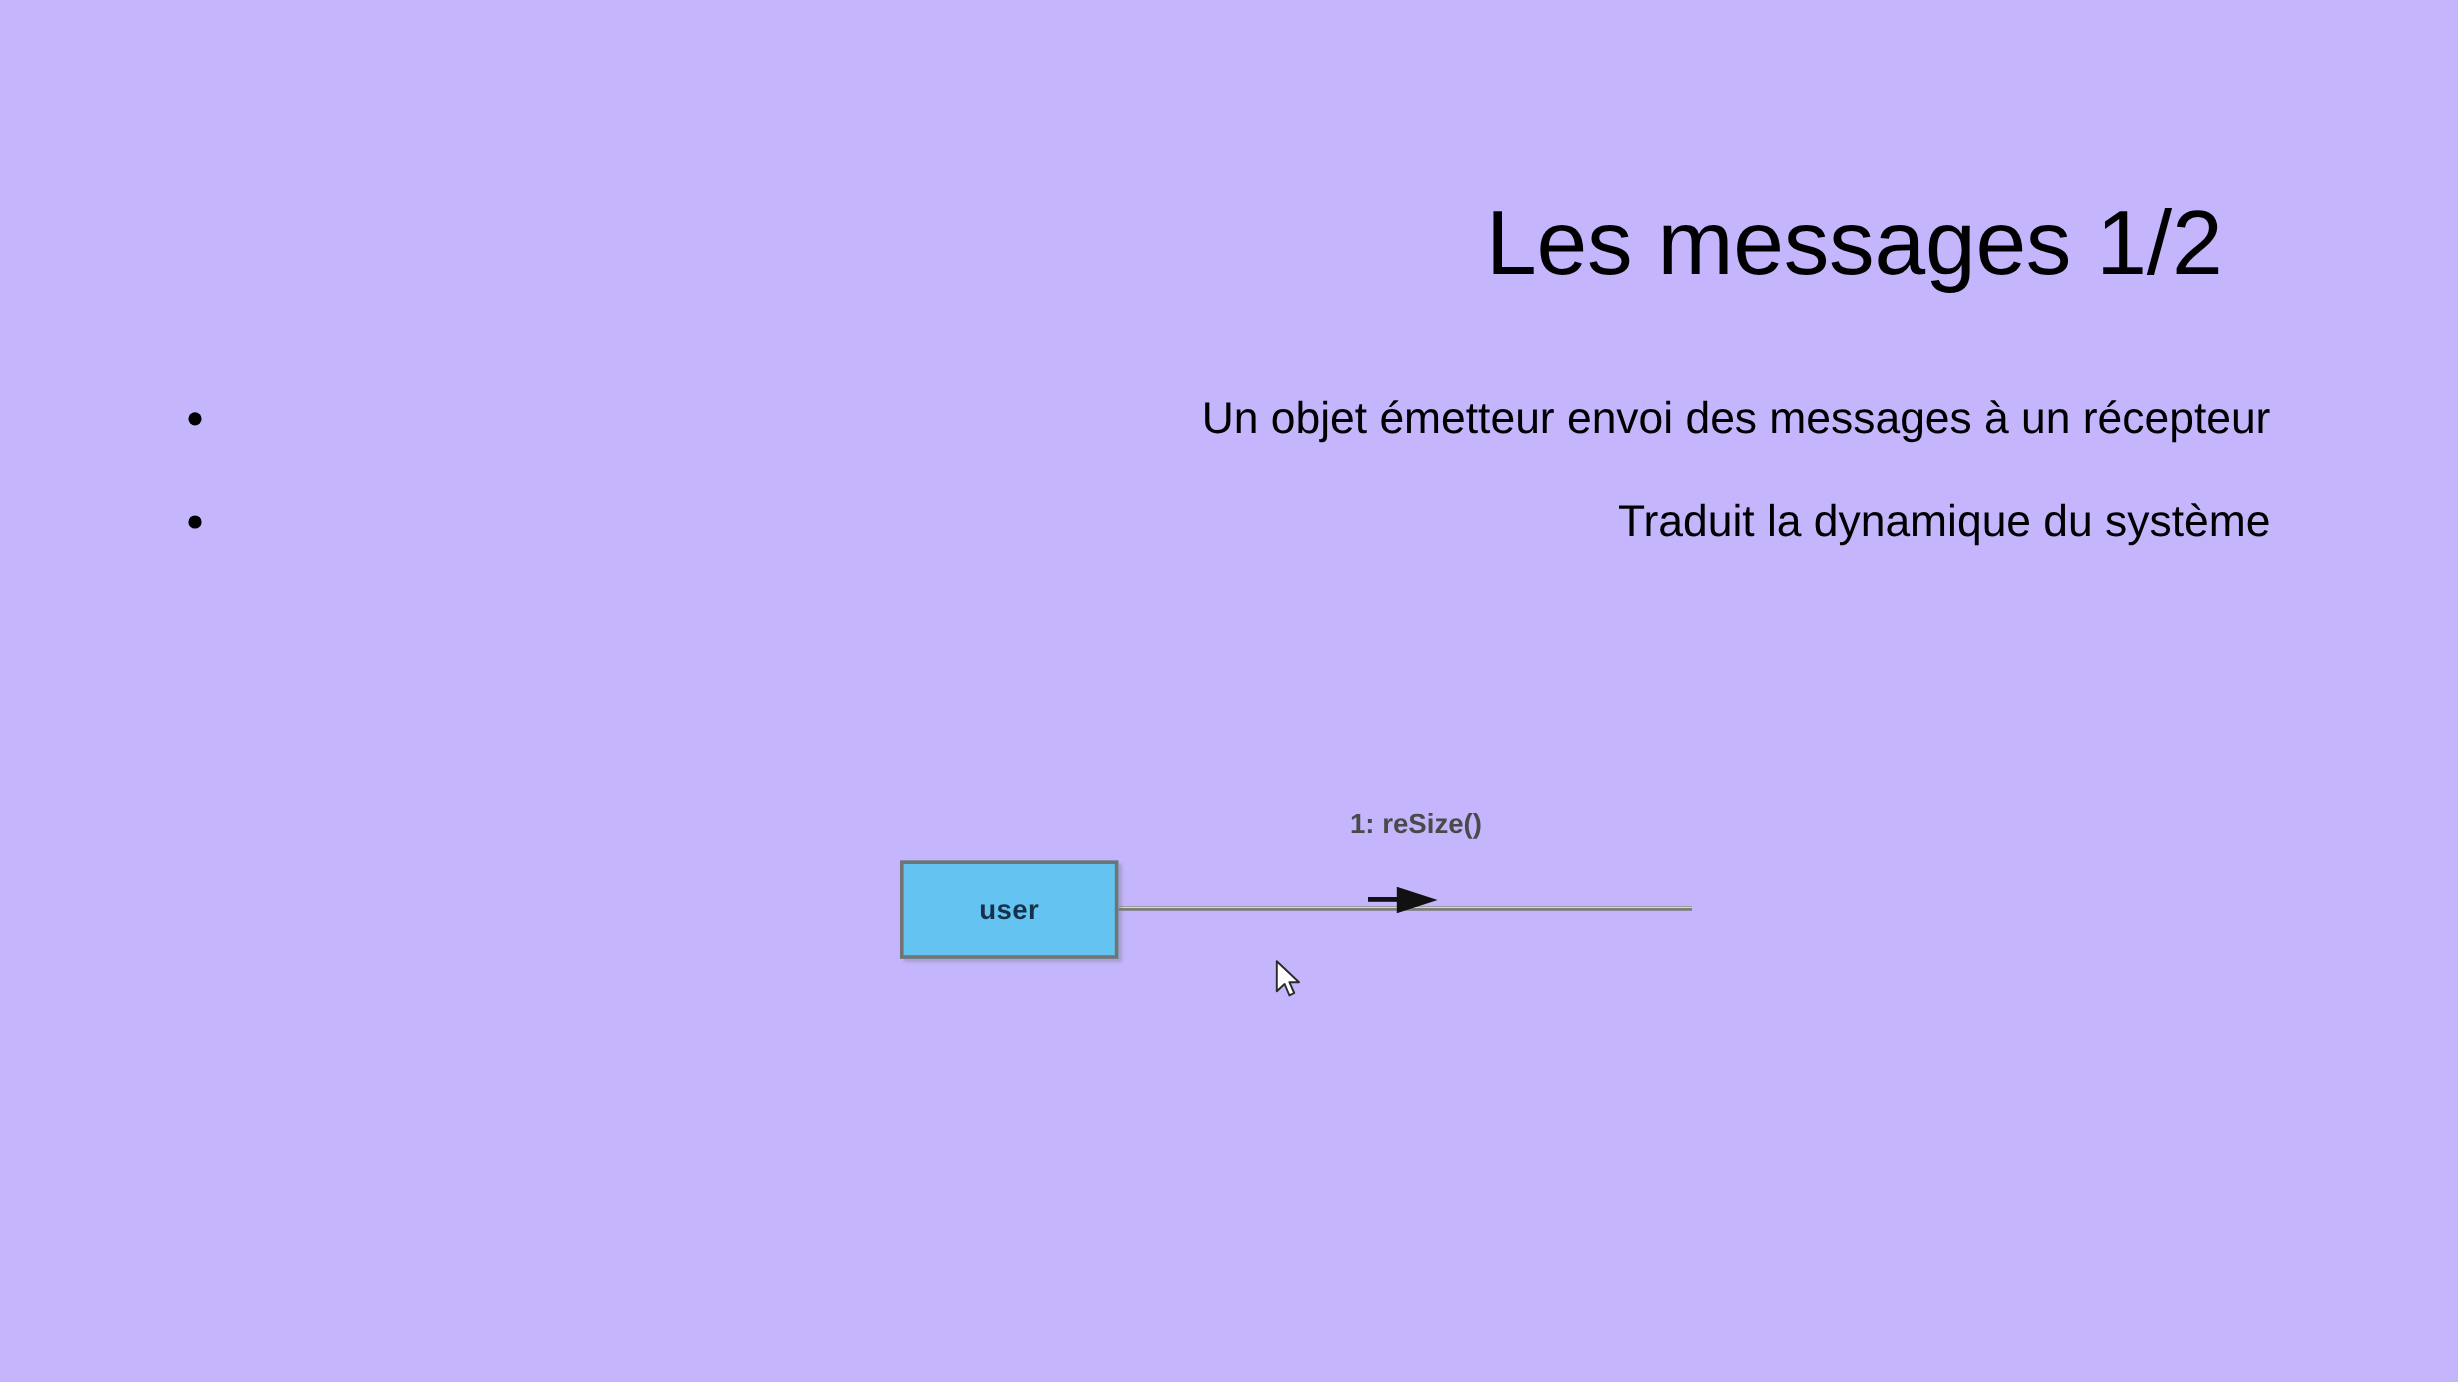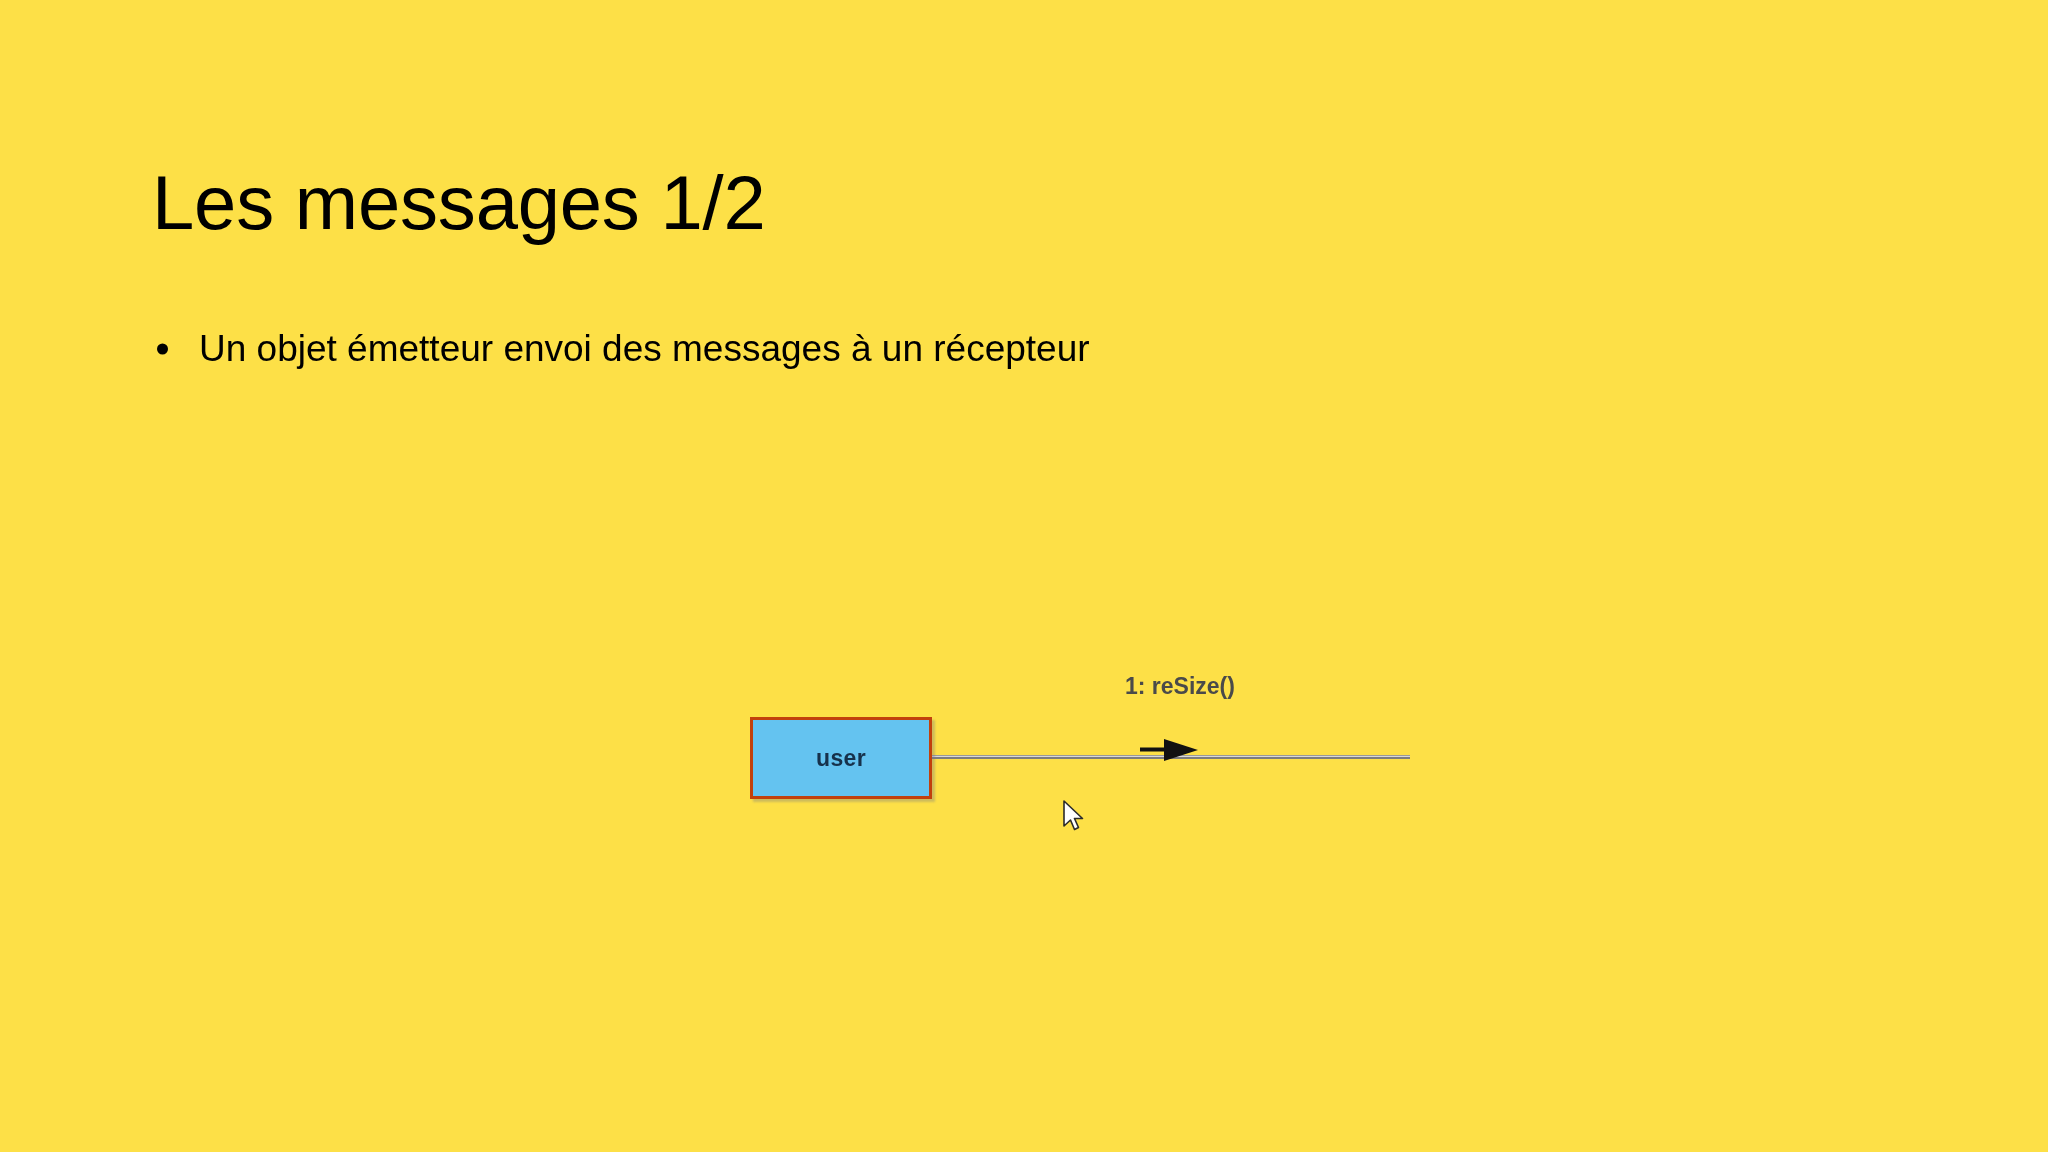--- a/index.html
+++ b/index.html
@@ -7,22 +7,23 @@
     padding: 0;
     background: #ffffff;
   }
   body {
     font-family: "Liberation Sans", sans-serif;
   }
   #slide {
     position: relative;
     width: 2048px;
     height: 1152px;
-    background: #fde047;
+    background: #c4b5fd;
     overflow: hidden;
+    text-align: right;
   }
 
   
   #slide-title {
     position: absolute;
     left: 152px;
     top: 112px;
     width: 1700px;
     font-size: 76px;
     font-weight: 400;
@@ -67,21 +68,21 @@
     left: 740px;
     top: 655px;
     width: 880px;
     height: 215px;
   }
 
   .uml-box {
     position: absolute;
     box-sizing: border-box;
     background: #64c3f0;
-    border: 3px solid #c2410c;
+    border: 3px solid #737373;
     box-shadow: 3px 3px 2px rgba(120,120,130,0.35);
     display: flex;
     align-items: center;
     justify-content: center;
   }
   .uml-box .uml-box-label {
     font-size: 23px;
     font-weight: bold;
     color: #16314b;
     letter-spacing: 0.3px;
@@ -149,20 +150,24 @@
 
 <div id="slide">
 
   <h1 id="slide-title">Les messages 1/2</h1>
 
   <ul id="bullet-list">
     <li>
       <span class="bullet-dot"></span>
       <span>Un objet émetteur envoi des messages à un récepteur</span>
     </li>
+    <li>
+      <span class="bullet-dot"></span>
+      <span>Traduit la dynamique du système</span>
+    </li>
   </ul>
 
   <div id="uml-diagram">
 
     <div id="uml-link"></div>
 
     <div class="uml-box" id="uml-box-user">
       <span class="uml-box-label">user</span>
     </div>
 

